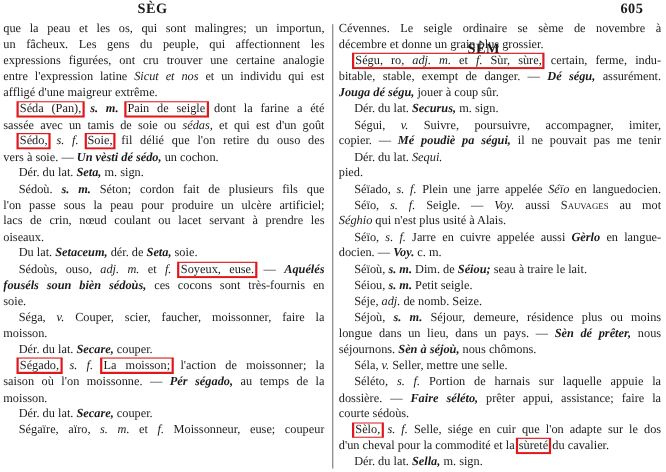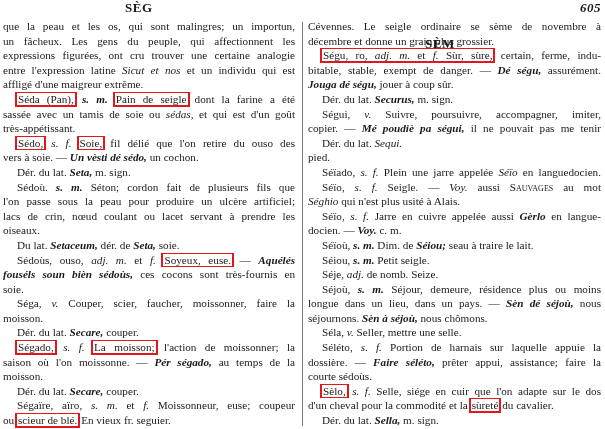--- a/index.html
+++ b/index.html
@@ -2,21 +2,21 @@
 <html><head>
   <meta charset="utf-8">
   <style>
     html, body { margin: 0; padding: 0; background: #ffffff; }
     body { width: 605px; height: 429px; overflow: hidden; position: relative;
       font-family: "Liberation Serif", "DejaVu Serif", serif; color: #1a1a1a; }
     .page { position: absolute; left: 0; top: 0; width: 605px; height: 429px; }
     .hdr { position: absolute; top: 0; font-size: 13px; font-weight: bold; letter-spacing: 0.5px; }
     .hdr-left { left: 125px; }
     .hdr-center { left: 425px; margin-top: 36px; }
-    .hdr-num { right: 4px; font-style: italic; }
+    .hdr-num { right: 20px; }
     .col { position: absolute; top: 19px; font-size: 11.2px; line-height: 14.6px; text-align: justify; }
     .col-left { left: 3px; width: 292px; }
     .col-right { left: 308px; width: 293px; }
     .divider { position: absolute; left: 302px; top: 22px; width: 1px; height: 404px; background: #777; }
     .line { display: block; white-space: nowrap; overflow: hidden; text-align-last: justify; }
     .line.last { text-align-last: left; }
     .ind { padding-left: 14px; }
     .hw { font-weight: normal; }
     .it { font-style: italic; }
     .bi { font-weight: bold; font-style: italic; }
@@ -36,21 +36,20 @@
 
   <div class="col col-left">
     <span class="line">que la peau et les os, qui sont malingres; un importun,</span>
     <span class="line">un fâcheux. Les gens du peuple, qui affectionnent les</span>
     <span class="line">expressions figurées, ont cru trouver une certaine analogie</span>
     <span class="line"><span>entre l'expression latine </span><span class="it">Sicut et nos</span><span> et un individu qui est</span></span>
     <span class="line last">affligé d'une maigreur extrême.</span>
 
     <span class="line ind"><span class="hw box">Séda (Pan),</span><span class="bi"> s. m.</span> <span class="box">Pain de seigle</span><span> dont la farine a été</span></span>
     <span class="line"><span>sassée avec un tamis de soie ou </span><span class="it">sédas,</span><span> et qui est d'un goût</span></span>
-    <span class="line last">très-appétissant.</span>
 
     <span class="line ind"><span class="hw box">Sédo,</span><span class="it"> s. f.</span> <span class="box">Soie,</span><span> fil délié que l'on retire du ouso des</span></span>
     <span class="line last"><span>vers à soie. — </span><span class="bi">Un vèsti dé sédo,</span><span> un cochon.</span></span>
     <span class="line ind last"><span>Dér. du lat. </span><span class="bi">Seta,</span><span> m. sign.</span></span>
 
     <span class="line ind"><span class="hw">Sédoù.</span><span class="bi"> s. m.</span><span> Séton; cordon fait de plusieurs fils que</span></span>
     <span class="line">l'on passe sous la peau pour produire un ulcère artificiel;</span>
     <span class="line">lacs de crin, nœud coulant ou lacet servant à prendre les</span>
     <span class="line last">oiseaux.</span>
     <span class="line ind last"><span>Du lat. </span><span class="bi">Setaceum,</span><span> dér. de </span><span class="bi">Seta,</span><span> soie.</span></span>
@@ -62,21 +61,20 @@
     <span class="line ind"><span class="hw">Séga,</span><span class="it"> v.</span><span> Couper, scier, faucher, moissonner, faire la</span></span>
     <span class="line last">moisson.</span>
     <span class="line ind last"><span>Dér. du lat. </span><span class="bi">Secare,</span><span> couper.</span></span>
 
     <span class="line ind"><span class="hw box">Ségado,</span><span class="it"> s. f.</span> <span class="box">La moisson;</span><span> l'action de moissonner; la</span></span>
     <span class="line"><span>saison où l'on moissonne. — </span><span class="bi">Pér ségado,</span><span> au temps de la</span></span>
     <span class="line last">moisson.</span>
     <span class="line ind last"><span>Dér. du lat. </span><span class="bi">Secare,</span><span> couper.</span></span>
 
     <span class="line ind"><span class="hw">Ségaïre, aïro,</span><span class="it"> s. m.</span><span> et </span><span class="it">f.</span><span> Moissonneur, euse; coupeur</span></span>
-    <span class="line last"><span>ou </span><span class="box">scieur de blé.</span><span> En vieux fr. seguier.</span></span>
   </div>
 
   <div class="col col-right">
     <span class="line">Cévennes. Le seigle ordinaire se sème de novembre à</span>
     <span class="line last">décembre et donne un grain plus grossier.</span>
 
     <span class="line ind"><span class="box"><span class="hw">Ségu, ro,</span><span class="it"> adj. m.</span><span> et </span><span class="it">f.</span><span> Sùr, sùre,</span></span><span> certain, ferme, indu-</span></span>
     <span class="line"><span>bitable, stable, exempt de danger. — </span><span class="bi">Dé ségu,</span><span> assurément.</span></span>
     <span class="line last"><span class="bi">Jouga dé ségu,</span><span> jouer à coup sûr.</span></span>
     <span class="line ind last"><span>Dér. du lat. </span><span class="bi">Securus,</span><span> m. sign.</span></span>
@@ -94,21 +92,21 @@
     <span class="line ind"><span class="hw">Séïo,</span><span class="it"> s. f.</span><span> Jarre en cuivre appelée aussi </span><span class="bi">Gèrlo</span><span> en langue-</span></span>
     <span class="line last"><span>docien. — </span><span class="bi">Voy.</span><span> c. m.</span></span>
 
     <span class="line ind last"><span class="hw">Séïoù,</span><span class="bi"> s. m.</span><span> Dim. de </span><span class="bi">Séiou;</span><span> seau à traire le lait.</span></span>
 
     <span class="line ind last"><span class="hw">Séiou,</span><span class="bi"> s. m.</span><span> Petit seigle.</span></span>
 
     <span class="line ind last"><span class="hw">Séje,</span><span class="it"> adj.</span><span> de nomb. Seize.</span></span>
 
     <span class="line ind"><span class="hw">Séjoù,</span><span class="bi"> s. m.</span><span> Séjour, demeure, résidence plus ou moins</span></span>
-    <span class="line"><span>longue dans un lieu, dans un pays. — </span><span class="bi">Sèn dé séjoù,</span><span> nous</span></span>
+    <span class="line"><span>longue dans un lieu, dans un pays. — </span><span class="bi">Sèn dé prêter,</span><span> nous</span></span>
     <span class="line last"><span>séjournons. </span><span class="bi">Sèn à séjoù,</span><span> nous chômons.</span></span>
 
     <span class="line ind last"><span class="hw">Séla,</span><span class="it"> v.</span><span> Seller, mettre une selle.</span></span>
 
     <span class="line ind"><span class="hw">Séléto,</span><span class="it"> s. f.</span><span> Portion de harnais sur laquelle appuie la</span></span>
     <span class="line"><span>dossière. — </span><span class="bi">Faire séléto,</span><span> prêter appui, assistance; faire la</span></span>
     <span class="line last">courte sédoùs.</span>
 
     <span class="line ind"><span class="hw box">Sèlo,</span><span class="it"> s. f.</span><span> Selle, siége en cuir que l'on adapte sur le dos</span></span>
     <span class="line last"><span>d'un cheval pour la commodité et la </span><span class="box">sùreté</span><span> du cavalier.</span></span>

